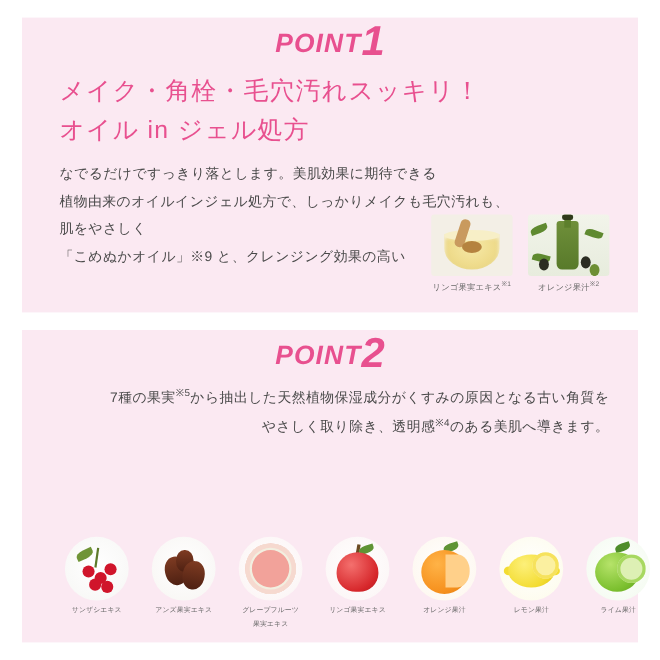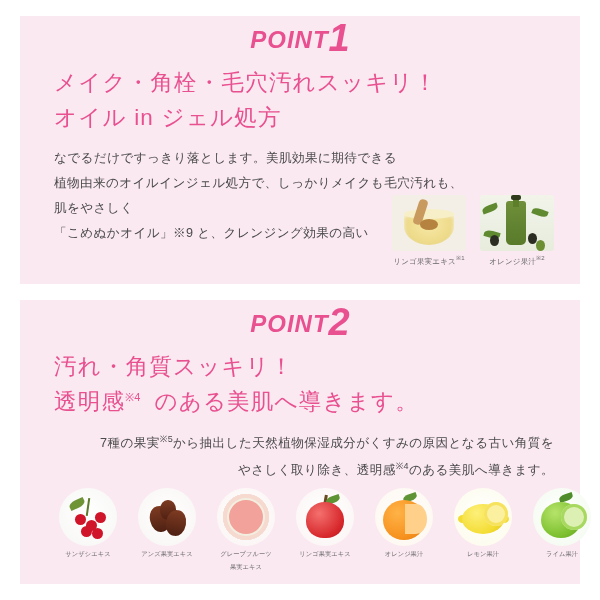--- a/index.html
+++ b/index.html
@@ -315,24 +315,20 @@
       </div>
     </div>
   </div>
 
   <div class="panel" id="panel-2">
 
     <div class="point-head">
       <span class="point-word">POINT</span><span class="point-num">2</span>
     </div>
 
-    <div class="headline">
-      <div>汚れ・角質スッキリ！</div>
-      <div><span>透明感</span><span class="sup">※4</span><span class="gap"></span><span>のある美肌へ導きます。</span></div>
-    </div>
 
     <div class="body-text">
       <div><span>7種の果実</span><span class="sup">※5</span><span>から抽出した天然植物保湿成分がくすみの原因となる古い角質を</span></div>
       <div><span>やさしく取り除き、透明感</span><span class="sup">※4</span><span>のある美肌へ導きます。</span></div>
     </div>
 
     <div class="fruit-row">
 
       <div class="fruit-item">
         <div class="fruit-circle f-sanzashi">

